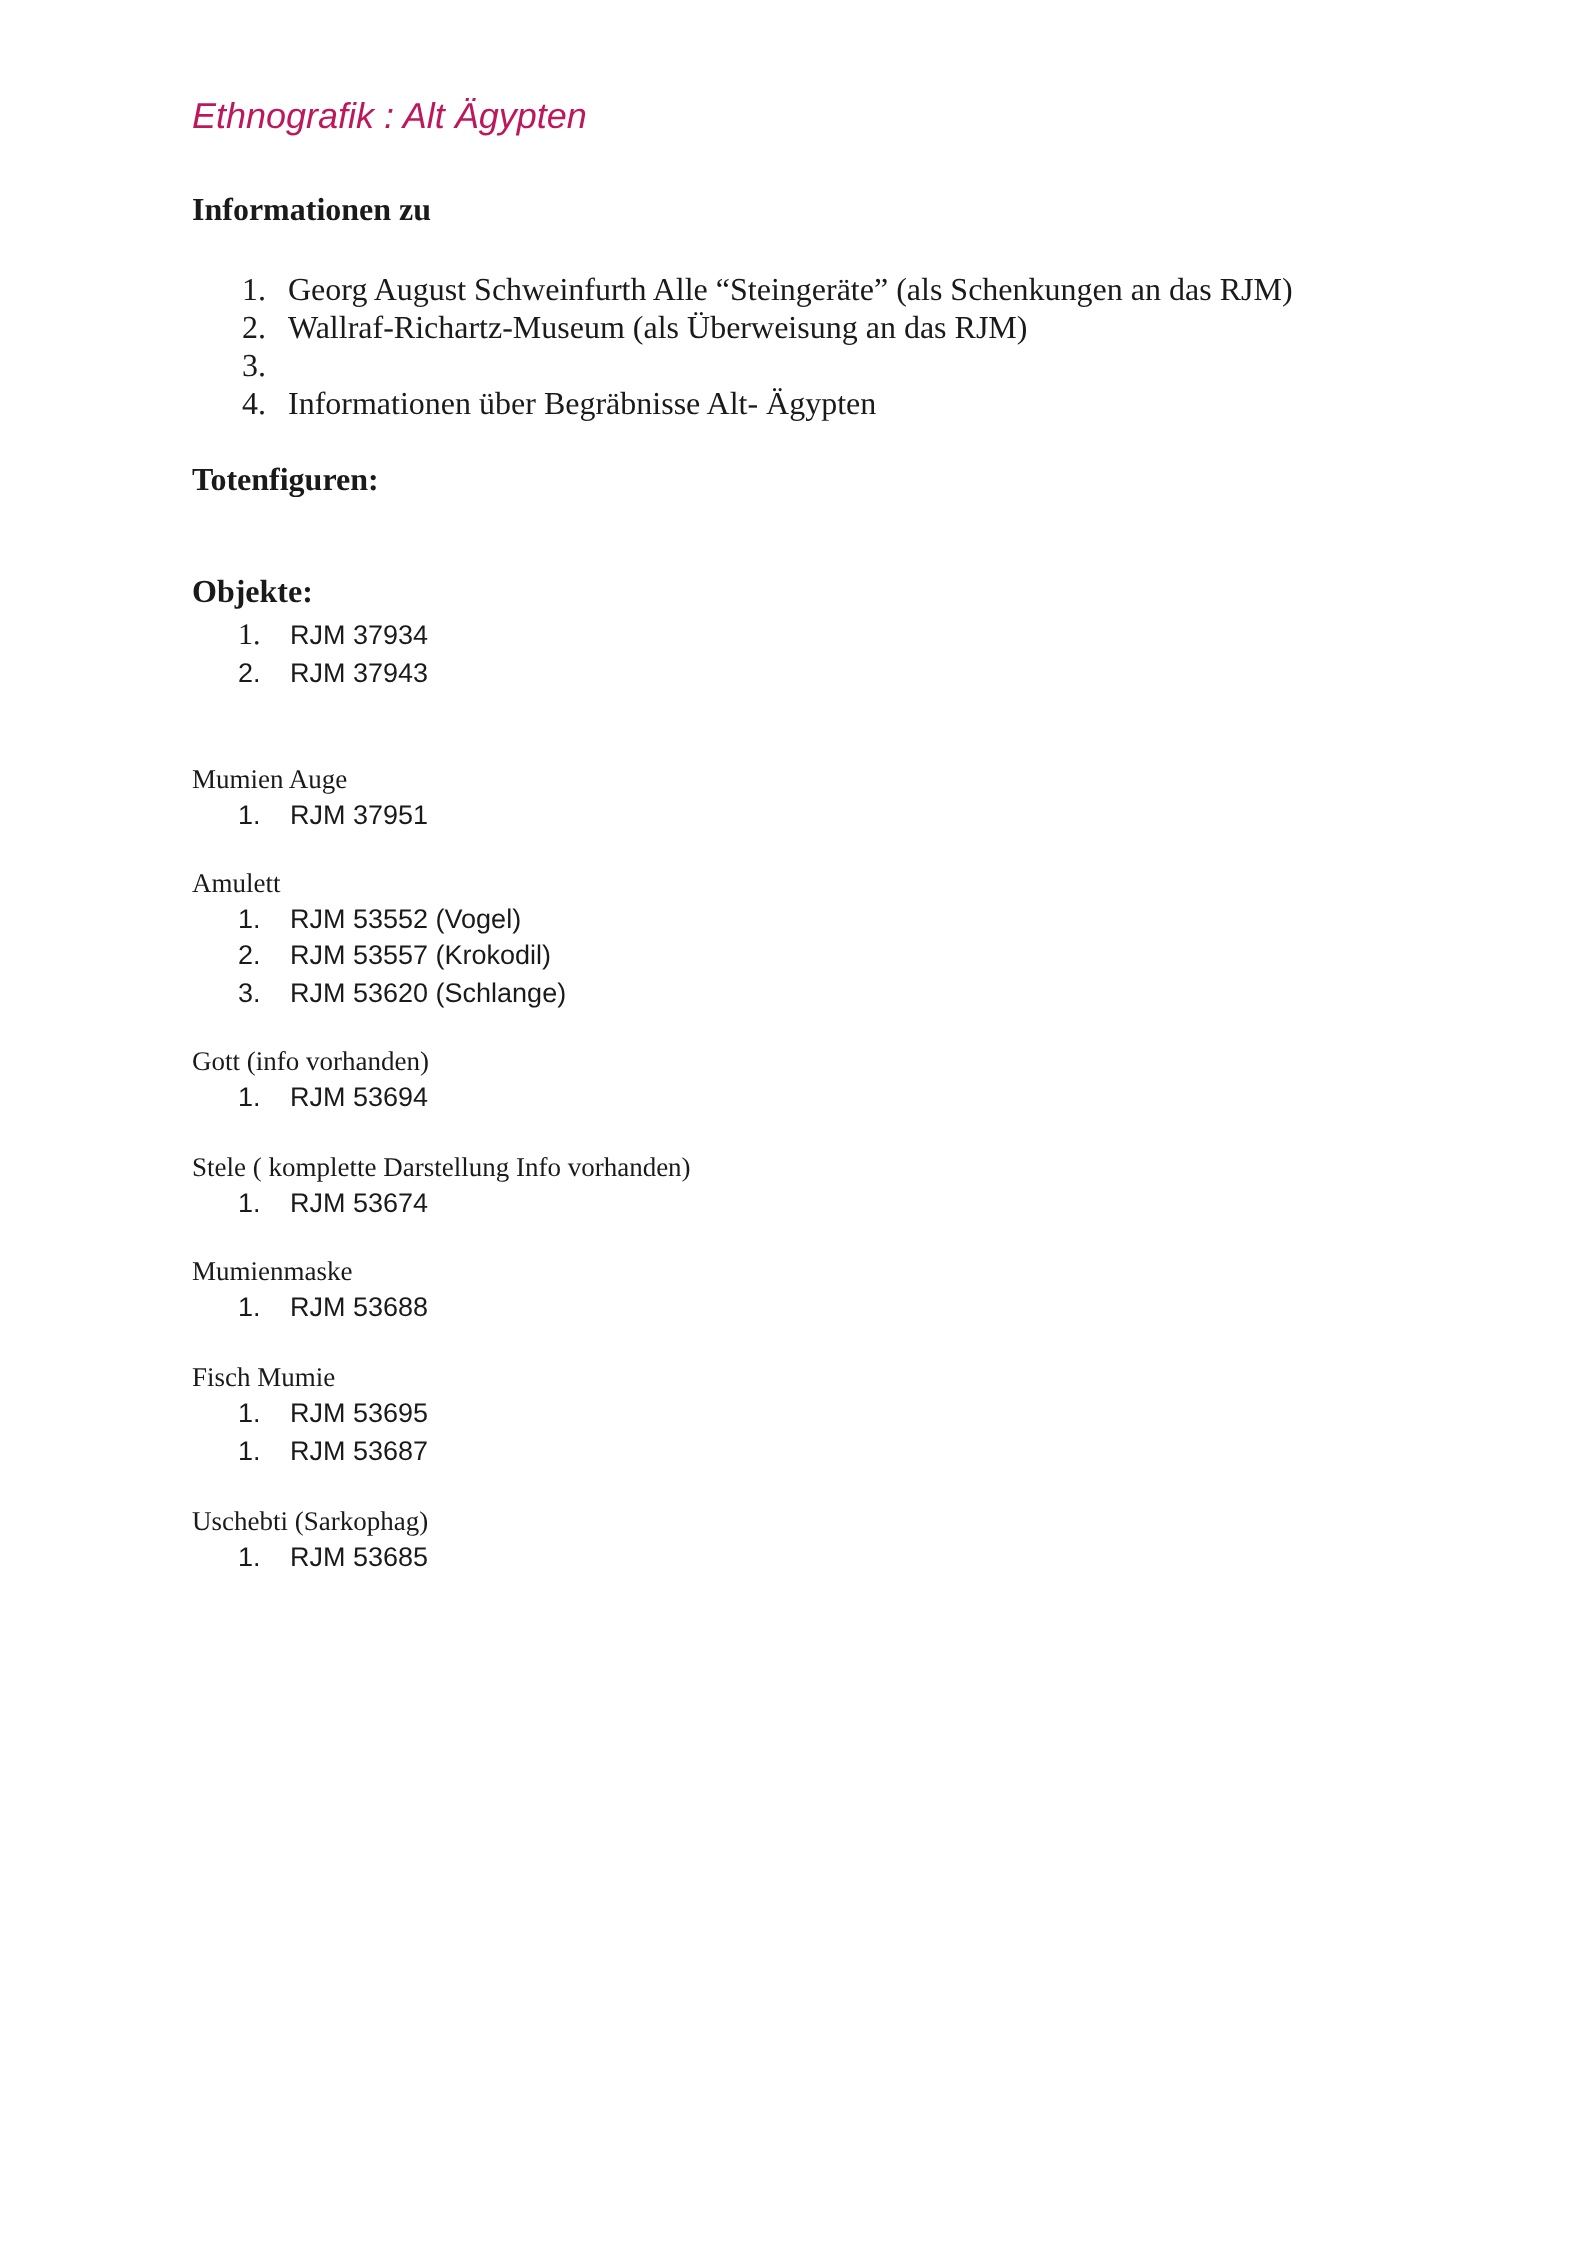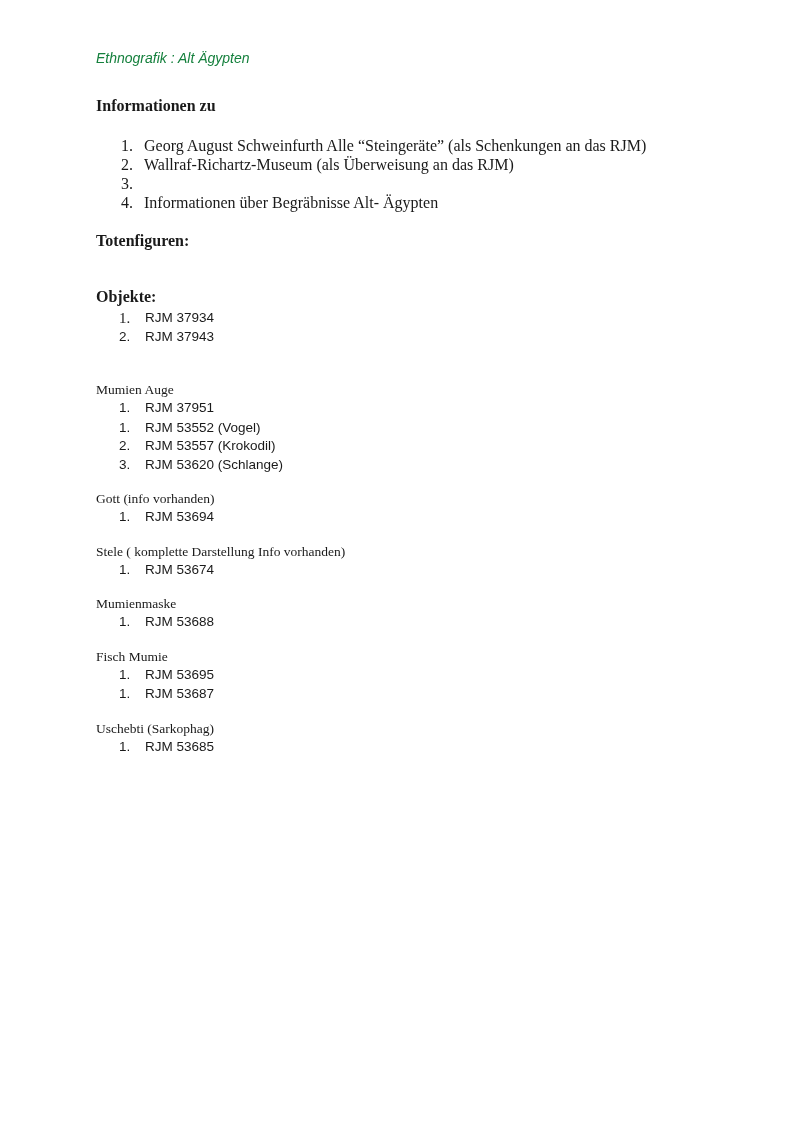--- a/index.html
+++ b/index.html
@@ -16,23 +16,23 @@
     padding-left: 96px;
     padding-right: 60px;
     overflow: hidden;
     color: #1a1a1a;
   }
   
   .doc-header {
     margin-top: 50px;
     font-family: "Liberation Sans", sans-serif;
     font-style: italic;
-    font-size: 14px;
+    font-size: 18px;
     line-height: 16px;
-    color: #15803d;
+    color: #be185d;
   }
   
   .serif-h {
     font-family: "Liberation Serif", "DejaVu Serif", serif;
     font-size: 16px;
     line-height: 19px;
     font-weight: bold;
   }
   #info-heading   { margin-top: 30px; }
   #objekte-heading{ margin-top: 37px; }
@@ -117,20 +117,21 @@
   </div>
 
   <div id="sec-title-1" class="sans-h">Mumien Auge</div>
   <div class="sans-list">
     <div class="row">
       <span class="num">1.</span>
       <span class="txt">RJM 37951</span>
     </div>
   </div>
 
+  <div id="sec-title-2" class="sans-h">Amulett</div>
   <div class="sans-list">
     <div class="row">
       <span class="num">1.</span>
       <span class="txt">RJM 53552 (Vogel)</span>
     </div>
     <div class="row">
       <span class="num">2.</span>
       <span class="txt">RJM 53557 (Krokodil)</span>
     </div>
     <div class="row">

